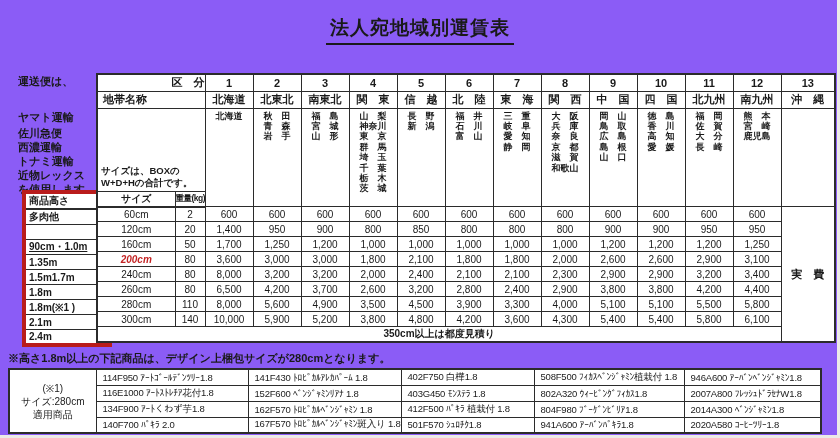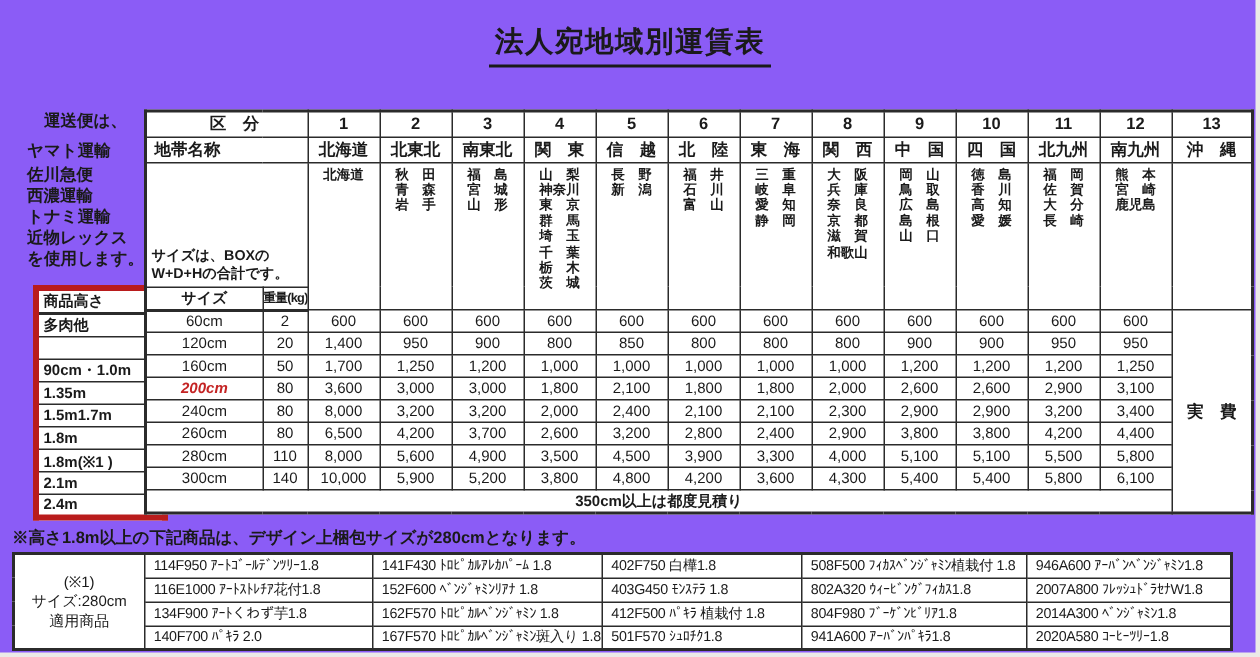--- a/index.html
+++ b/index.html
@@ -8,35 +8,35 @@
     font-family:"Liberation Sans",sans-serif;color:#1a1a1a;overflow:hidden;
     box-shadow:inset -3px -3px 0 #eceae7;
   }
   .title{position:absolute;top:15px;left:0;width:100%;text-align:center;}
   .title span{
     display:inline-block;font-size:19px;font-weight:700;letter-spacing:1px;
     border-bottom:2px solid #1a1a1a;padding:0 4px 2px 4px;
   }
   .sidebar{position:absolute;left:18px;top:74px;font-size:11px;font-weight:700;line-height:14px;}
   .sidebar div{white-space:nowrap;}
-  .sidebar div:nth-child(1){margin-bottom:6px;text-align:center;}
+  .sidebar div:nth-child(1){margin-bottom:22px;}
   .sidebar div:nth-child(2){margin-bottom:2px;}
 
   table{border-collapse:collapse;table-layout:fixed;position:absolute;background:#fff;}
   td{border:1px solid #2b2b2b;padding:0;overflow:hidden;white-space:nowrap;
      text-align:center;vertical-align:middle;font-size:10px;}
 
   
   .left{left:22px;top:190px;width:88px;border:4px solid #b91c1c;}
   .ltitle{text-align:left;padding-left:3px;font-weight:700;font-size:10px;border-bottom-width:2px;}
   .llabel{text-align:left;padding-left:3px;font-weight:700;font-size:10px;}
 
   
   .main{left:96px;top:73px;width:740px;border:2px solid #2b2b2b;}
-  .kubun{text-align:center;padding-left:10px;font-weight:700;font-size:11px;}
+  .kubun{text-align:right;padding-left:10px;font-weight:700;font-size:11px;}
   .colno{font-weight:700;font-size:11px;}
   .zlabel{text-align:left;padding-left:5px;font-weight:700;font-size:11px;}
   .zname{font-weight:700;font-size:11px;}
   .boxnote{text-align:left;vertical-align:bottom;padding:0 0 2px 3px;
            font-weight:700;font-size:9.5px;line-height:12px;}
   .prefs{vertical-align:top;padding-top:2px;font-weight:700;font-size:9px;line-height:10.4px;}
   .hsize{font-weight:700;font-size:10px;border-bottom-width:2px;}
   .hweight{font-weight:700;font-size:8.5px;letter-spacing:-0.5px;border-bottom-width:2px;}
   .size,.weight,.fare{font-size:10px;font-weight:400;}
   .size.red{color:#c42424;font-style:italic;font-weight:700;}
@@ -76,21 +76,21 @@
     <tbody id="height-rows">
       <tr style="height:13px">
         <td class="ltitle">商品高さ</td>
       </tr>
     <tr style="height: 15px;">
           <td class="llabel">多肉他</td>
         </tr>
         <tr style="height: 15px;">
           <td class="llabel"></td>
         </tr>
-        <tr style="height: 15px;">
+        <tr style="height: 15px; text-decoration: underline;">
           <td class="llabel">90cm・1.0m</td>
         </tr>
         <tr style="height: 15px;">
           <td class="llabel">1.35m</td>
         </tr>
         <tr style="height: 15px;">
           <td class="llabel">1.5m1.7m</td>
         </tr>
         <tr style="height: 15px;">
           <td class="llabel">1.8m</td>

